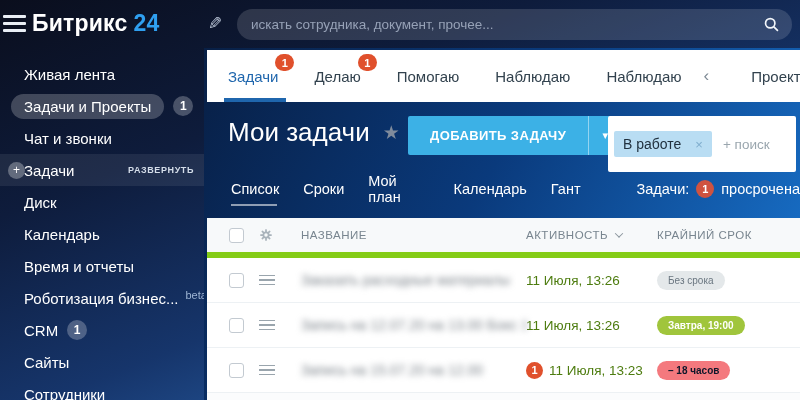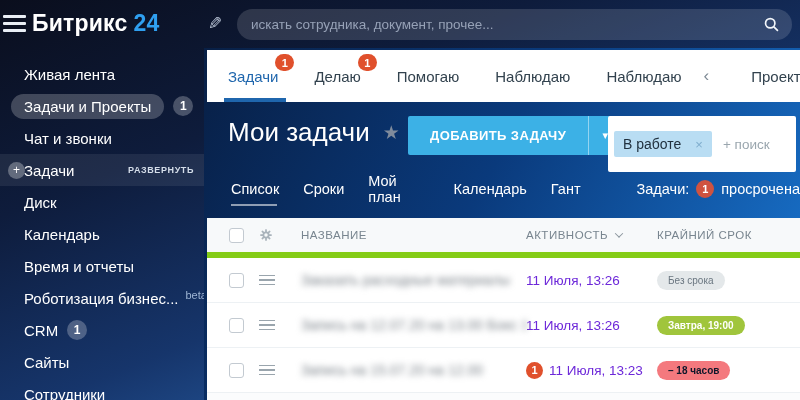--- a/index.html
+++ b/index.html
@@ -101,21 +101,21 @@
   .gear { grid-column:4; display:flex; cursor:pointer; }
   .rowmenu { grid-column:4; width:16px; cursor:pointer; }
   .rowmenu span { display:block; height:1.5px; background:#9aa5ad; margin:3px 0; }
   .col-name { grid-column:6; }
   .col-act { grid-column:7; display:flex; align-items:center; }
   .col-dl { grid-column:8; }
   .sort-chev { display:inline-block; width:6px; height:6px; border-right:1.5px solid #8b959d;
     border-bottom:1.5px solid #8b959d; transform:rotate(45deg) translate(-1px,-1px); margin-left:8px; }
   .task-name { font-size:14px; color:#7d848b; filter:blur(3px); white-space:nowrap;
     overflow:hidden; }
-  .act-date { font-size:13.5px; color:#6d28d9; }
+  .act-date { font-size:13.5px; color:#4d7c0f; }
   .act-badge { width:17px; height:17px; border-radius:9px; background:#e0502c; color:#fff;
     font-size:11px; font-weight:bold; display:flex; align-items:center; justify-content:center;
     margin-right:6px; }
   .dl-badge { display:inline-block; padding:4px 11px; border-radius:13px; font-size:10px; }
   .dl-none { background:#e4e8ea; color:#6a7680; }
   .dl-green { background:#a0c53c; color:#fff; font-weight:bold; }
   .dl-red { background:#f4797e; color:#0f172a; font-weight:bold; }
 </style>
 </head>
 <body>

